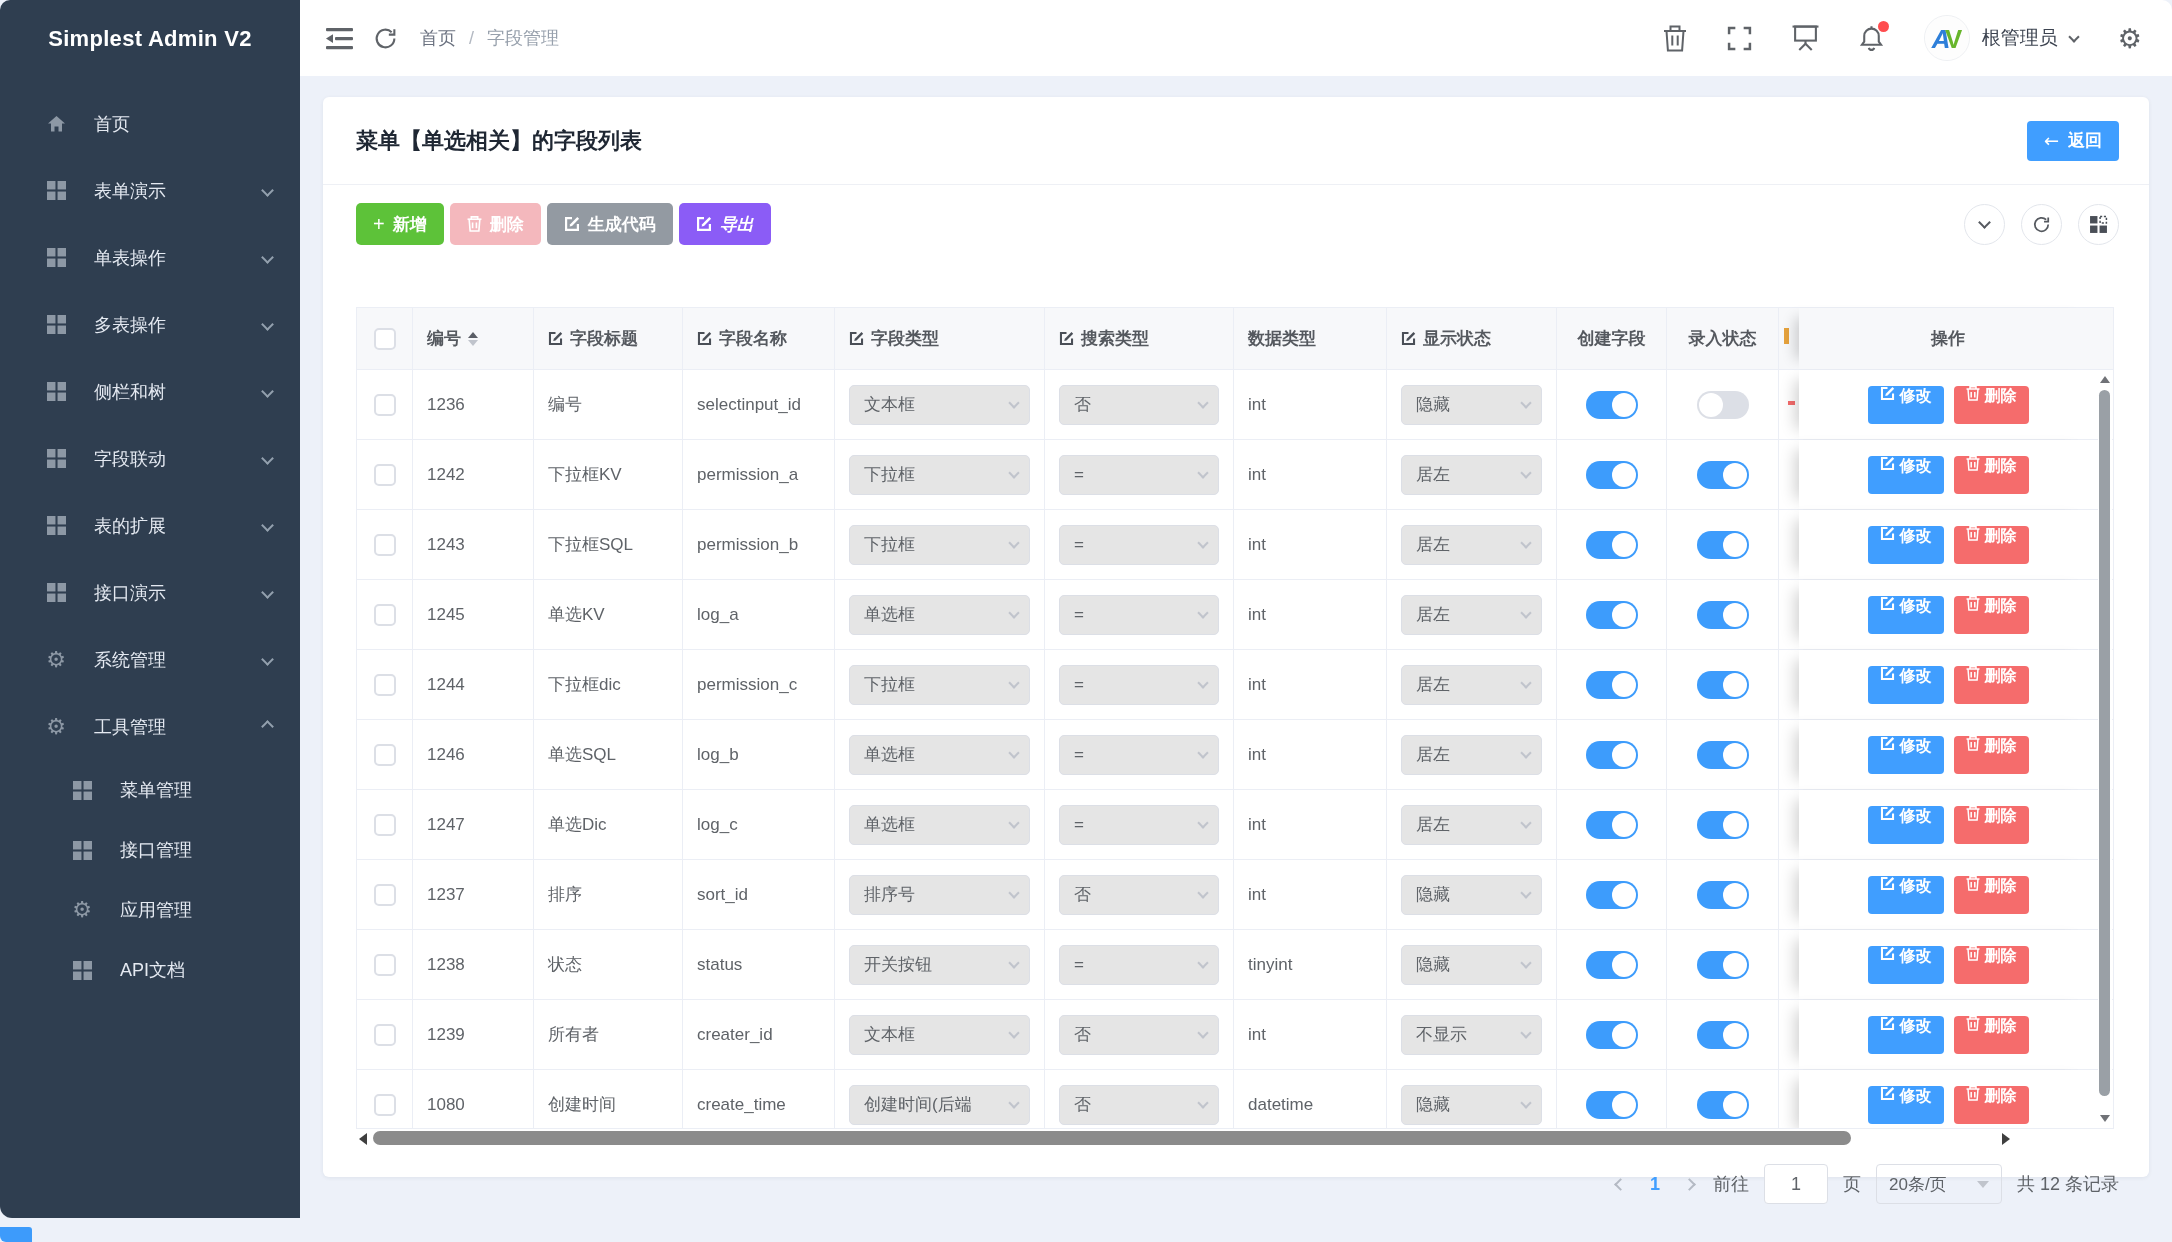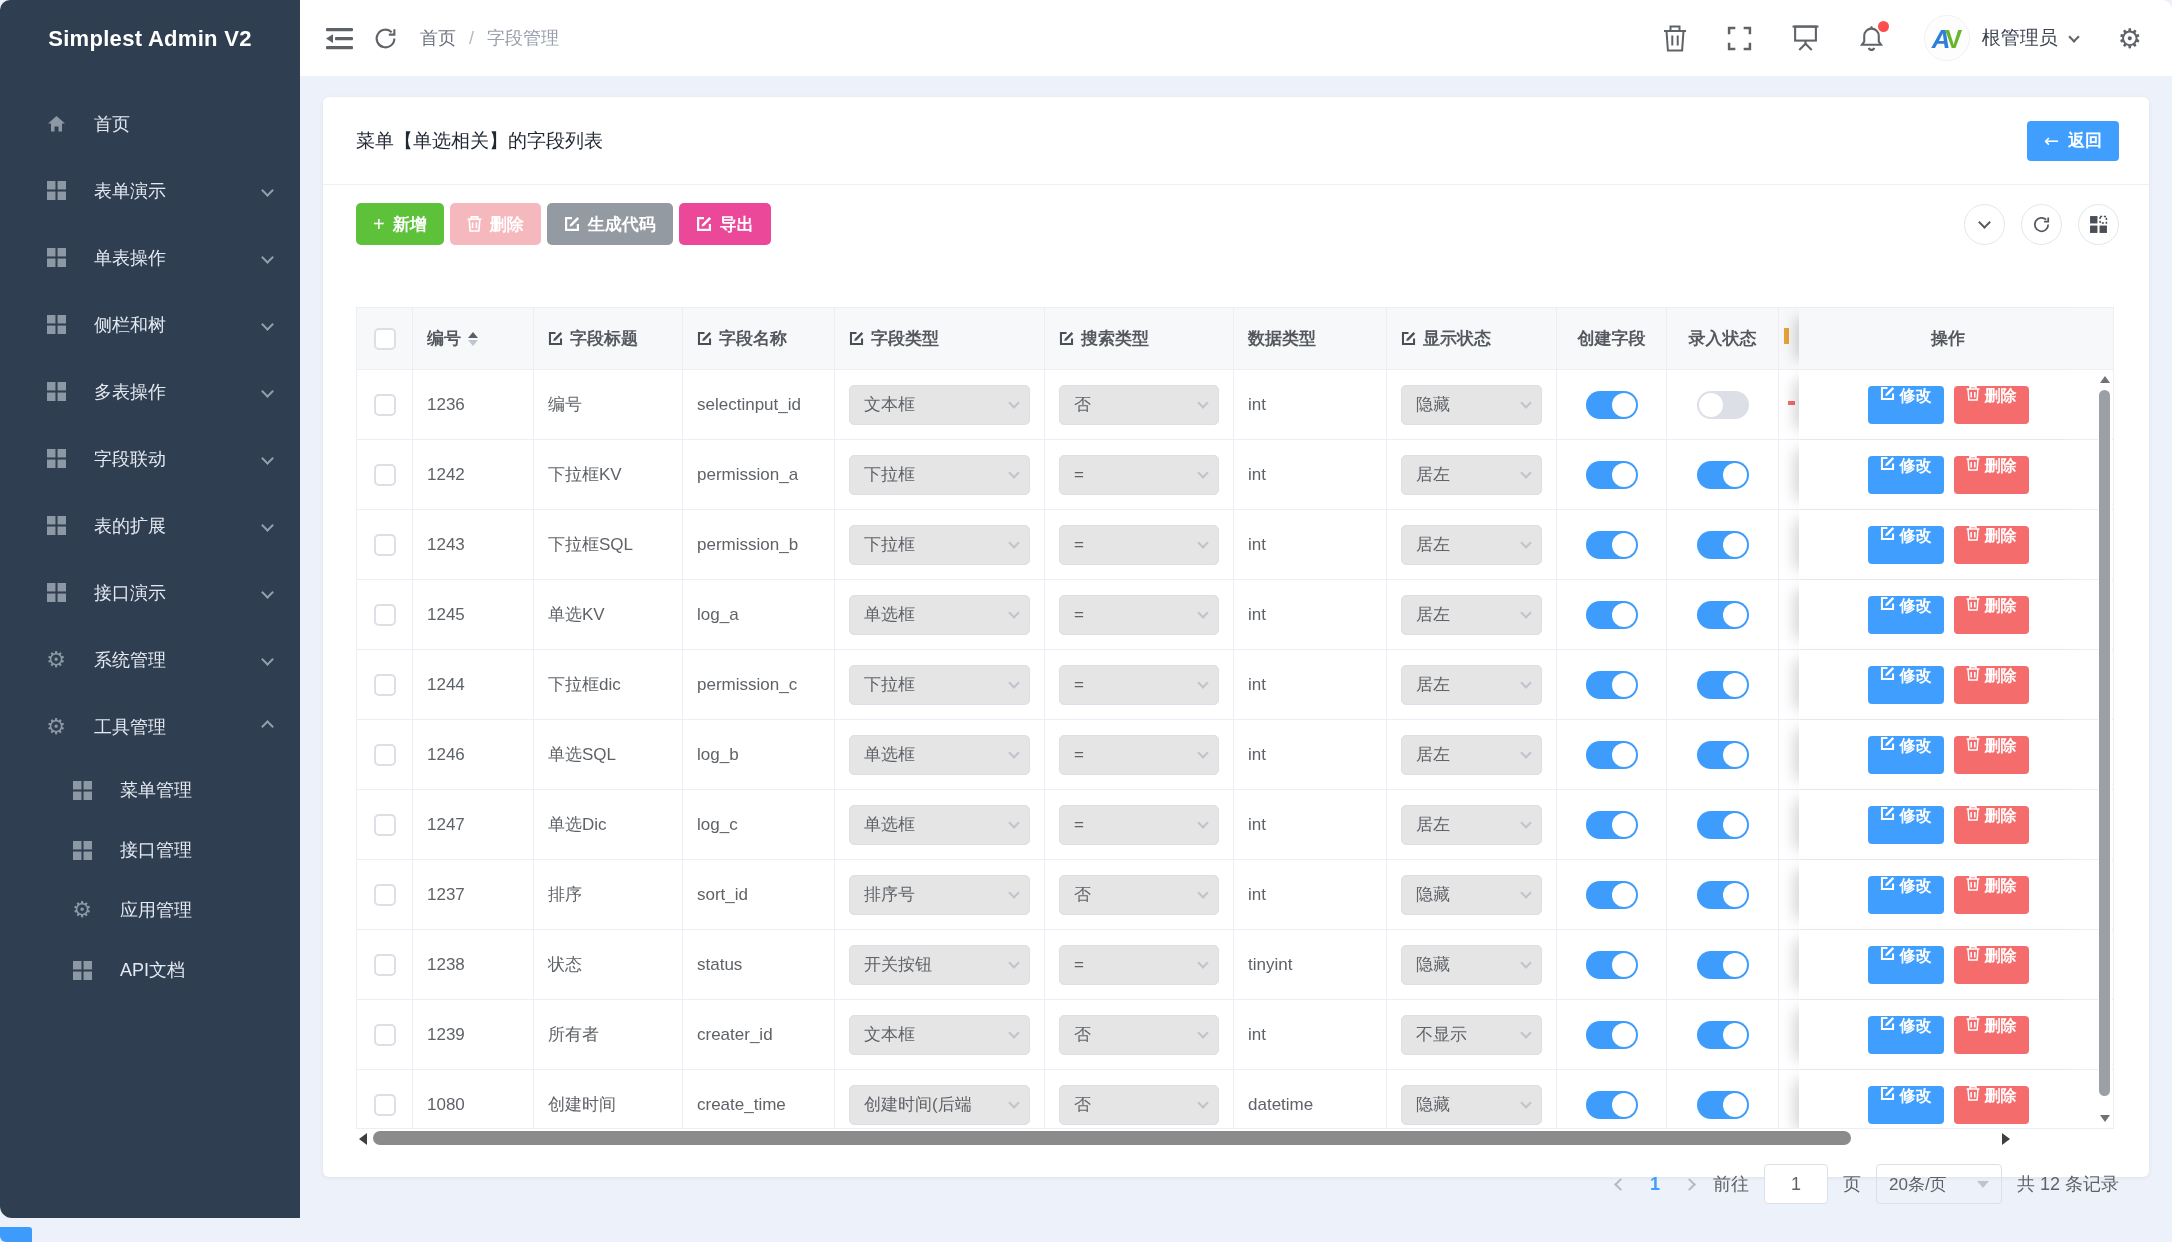--- a/index.html
+++ b/index.html
@@ -33,31 +33,31 @@
   .user { display:flex; align-items:center; gap:12px; cursor:pointer; }
   .avatar { width:46px; height:46px; border-radius:50%; background:#fff; border:1px solid #eef0f3; display:flex; align-items:center; justify-content:center; overflow:hidden; }
   .user-name { font-size:19px; color:#3c4350; }
   .user .chev { border-color:#5f6368; width:8px; height:8px; margin-top:-3px; }
   .gear-big { font-size:27px; color:#5f6368; font-family:"DejaVu Sans",sans-serif; cursor:pointer; }
 
   
   .content { padding:21px 23px; }
   .card { background:#fff; border-radius:6px; width:1826px; height:1080px; box-shadow:0 1px 4px rgba(31,45,61,.07); }
   .card-head { height:88px; display:flex; align-items:center; justify-content:space-between; padding:0 30px 0 33px; border-bottom:1px solid #eef0f5; }
-  .page-title { font-size:19px; font-weight:normal; color:#1f2733; }
+  .page-title { font-size:22px; font-weight:bold; color:#1f2733; }
   .back-btn { height:40px; background:#409eff; color:#fff; border:none; border-radius:4px; font-size:17px; font-weight:bold; display:flex; align-items:center; gap:9px; padding:0 17px; font-family:inherit; cursor:pointer; }
   .back-arrow { font-size:18px; font-weight:normal; font-family:"DejaVu Sans",sans-serif; }
 
   .toolbar { height:78px; display:flex; align-items:center; gap:6px; padding:0 30px 0 33px; }
   .tbtn { height:42px; border:none; border-radius:5px; color:#fff; font-size:17px; font-weight:bold; display:inline-flex; align-items:center; gap:8px; padding:0 17px; font-family:inherit; cursor:pointer; }
   .tbtn .plus { font-size:20px; font-weight:normal; }
   .tbtn-add { background:#5dc239; }
   .tbtn-del { background:#f4b8bd; }
   .tbtn-gen { background:#939aa2; }
-  .tbtn-exp { background:#ec4899; }
+  .tbtn-exp { background:#8b5cf6;font-style:italic; }
   .tool-right { margin-left:auto; display:flex; align-items:center; gap:16px; }
   .cbtn { width:41px; height:41px; border-radius:50%; border:1px solid #e3e6ec; background:#fff; display:flex; align-items:center; justify-content:center; color:#55595f; cursor:pointer; }
   .cbtn .chev { border-color:#55595f; margin-top:-3px; }
 
   
   .table-zone { padding:0 33px;margin-top:44px; }
   .table-wrap { position:relative; width:1758px; border:1px solid #ebeef5; }
   .thead { display:flex; height:62px; background:#f7f8fa; border-bottom:1px solid #ebeef5; font-size:17px; font-weight:bold; color:#55595f; }
   .th, .td { display:flex; align-items:center; padding-left:14px; border-right:1px solid #ebeef5; height:100%; }
   .tr { display:flex; height:70px; border-bottom:1px solid #ebeef5; background:#fff; font-size:17px; color:#5f6368; }
@@ -166,34 +166,34 @@
 
   <div class="menu-item">
     <span class="mi-icon">
   <svg width="19" height="19" viewBox="0 0 18 18" fill="#8d98a5">
               <rect x="0" y="0" width="8" height="8"></rect>
               <rect x="10" y="0" width="8" height="8"></rect>
               <rect x="0" y="10" width="8" height="8"></rect>
               <rect x="10" y="10" width="8" height="8"></rect>
             </svg>
 </span>
-    <span class="mi-label">侧栏和树</span>
+    <span class="mi-label">多表操作</span>
     <span class="mi-chev chev down"></span>
   </div>
 
   <div class="menu-item">
     <span class="mi-icon">
   <svg width="19" height="19" viewBox="0 0 18 18" fill="#8d98a5">
               <rect x="0" y="0" width="8" height="8"></rect>
               <rect x="10" y="0" width="8" height="8"></rect>
               <rect x="0" y="10" width="8" height="8"></rect>
               <rect x="10" y="10" width="8" height="8"></rect>
             </svg>
 </span>
-    <span class="mi-label">多表操作</span>
+    <span class="mi-label">侧栏和树</span>
     <span class="mi-chev chev down"></span>
   </div>
 
   <div class="menu-item">
     <span class="mi-icon">
   <svg width="19" height="19" viewBox="0 0 18 18" fill="#8d98a5">
               <rect x="0" y="0" width="8" height="8"></rect>
               <rect x="10" y="0" width="8" height="8"></rect>
               <rect x="0" y="10" width="8" height="8"></rect>
               <rect x="10" y="10" width="8" height="8"></rect>

